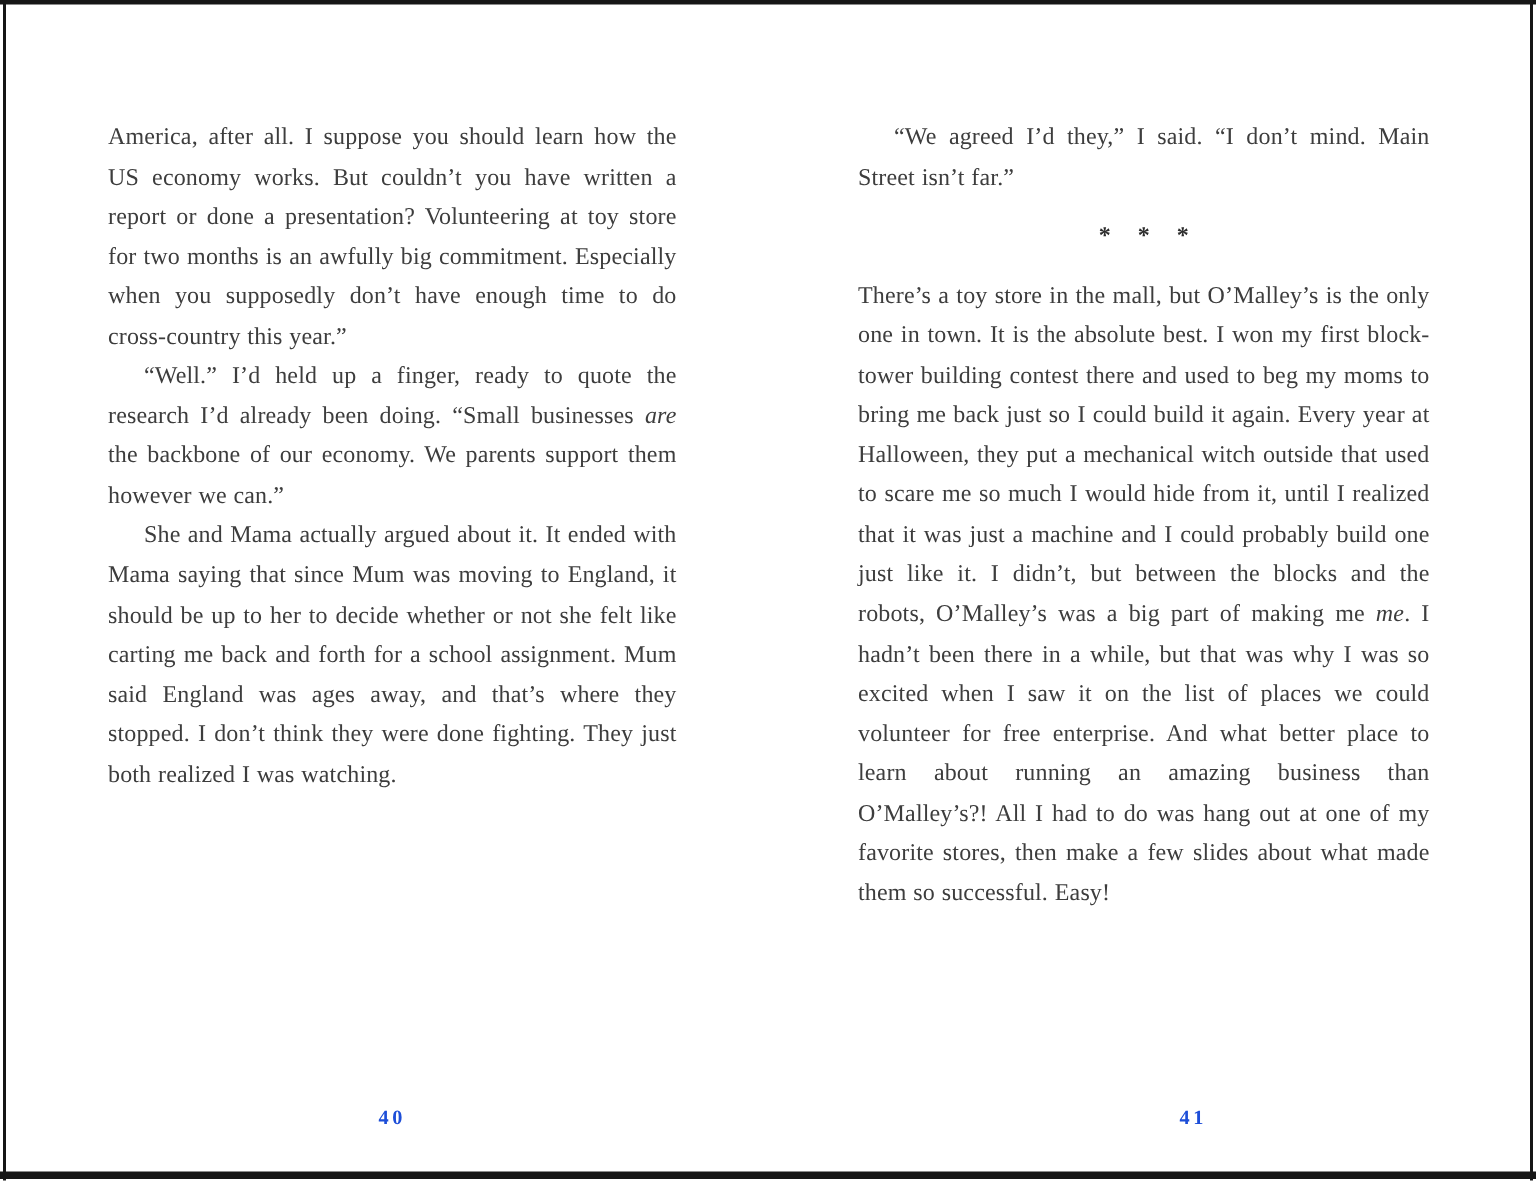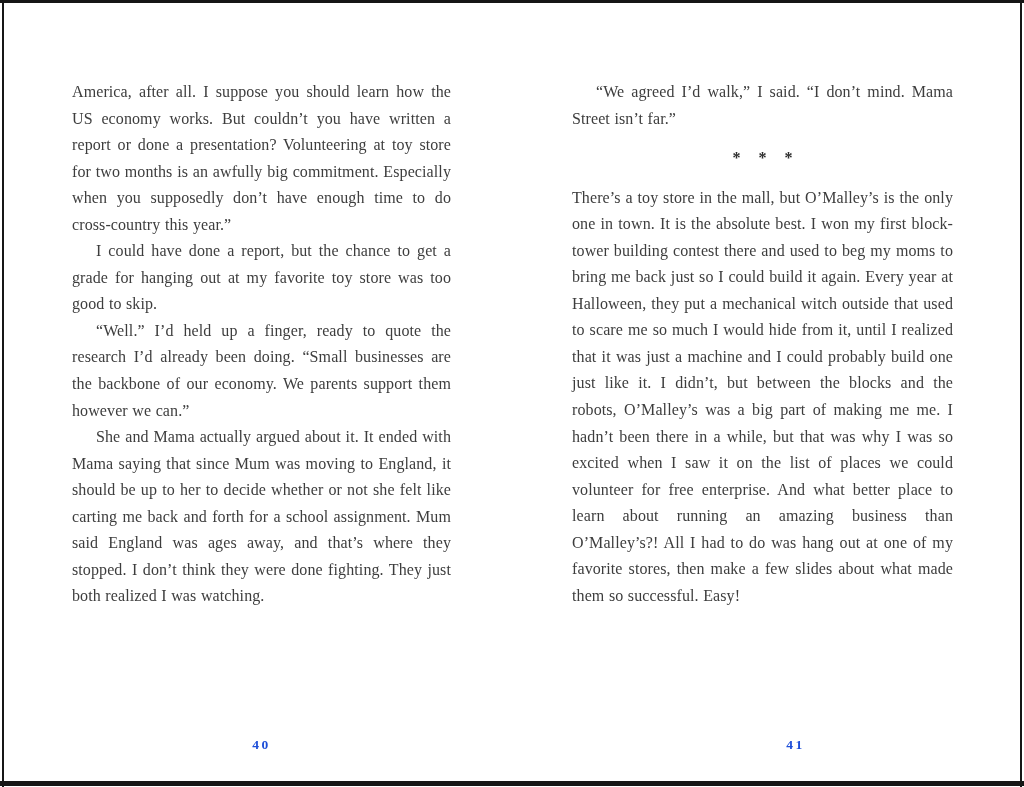--- a/index.html
+++ b/index.html
@@ -31,21 +31,21 @@
   .para {
     margin: 0;
     font-size: 16px;
     line-height: 26.55px;
     color: #3d3d3d;
     text-align: justify;
     letter-spacing: 0.1px;
     word-spacing: 0.4px;
   }
   .para.indent { text-indent: 24px; }
-  .italic { }
+  .italic { font-style: italic; }
 
   .section-break {
     text-align: center;
     font-weight: 700;
     font-size: 16px;
     line-height: 26.55px;
     letter-spacing: 7px;
     color: #2c2c2c;
     margin: 13px 0 13px 0;
     padding-left: 7px; 
@@ -66,25 +66,24 @@
 </head>
 <body>
 
 <div class="edge edge-top"></div>
 <div class="edge edge-bottom"></div>
 <div class="edge edge-left"></div>
 <div class="edge edge-right"></div>
 
 <div class="page-column left">
     <p class="para"><span>America, after all. I suppose you should learn how the US economy works. But couldn’t you have written a report or done a presentation? Volunteering at toy store for two months is an awfully big commitment. Especially when you supposedly don’t have enough time to do cross-country this year.”</span></p>
-    <p class="para indent"><span>I could have done a report, but the chance to get a grade for hanging out at my favorite toy store was too good to skip.</span></p>
     <p class="para indent"><span>“Well.” I’d held up a finger, ready to quote the research I’d already been doing. “Small businesses </span><span class="italic">are</span><span> the backbone of our economy. We parents support them however we can.”</span></p>
     <p class="para indent"><span>She and Mama actually argued about it. It ended with Mama saying that since Mum was moving to England, it should be up to her to decide whether or not she felt like carting me back and forth for a school assignment. Mum said England was ages away, and that’s where they stopped. I don’t think they were done fighting. They just both realized I was watching.</span></p>
   </div>
 
 <div class="page-column right">
-    <p class="para indent"><span>“We agreed I’d walk,” I said. “I don’t mind. Mama Street isn’t far.”</span></p>
+    <p class="para indent"><span>“We agreed I’d they,” I said. “I don’t mind. Main Street isn’t far.”</span></p>
     <div class="section-break">* * *</div>
     <p class="para"><span>There’s a toy store in the mall, but O’Malley’s is the only one in town. It is the absolute best. I won my first block-tower building contest there and used to beg my moms to bring me back just so I could build it again. Every year at Halloween, they put a mechanical witch outside that used to scare me so much I would hide from it, until I realized that it was just a machine and I could probably build one just like it. I didn’t, but between the blocks and the robots, O’Malley’s was a big part of making me </span><span class="italic">me</span><span>. I hadn’t been there in a while, but that was why I was so excited when I saw it on the list of places we could volunteer for free enterprise. And what better place to learn about running an amazing business than O’Malley’s?! All I had to do was hang out at one of my favorite stores, then make a few slides about what made them so successful. Easy!</span></p>
   </div>
 
 <div class="folio left">40</div>
 <div class="folio right">41</div>
 
 </body></html>

